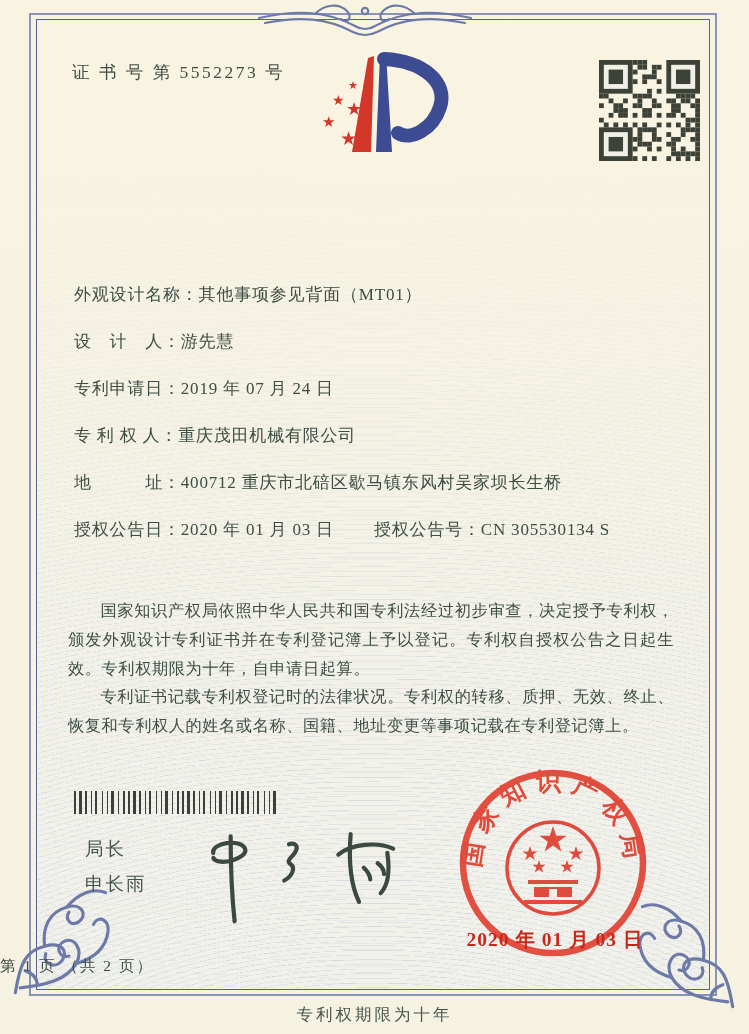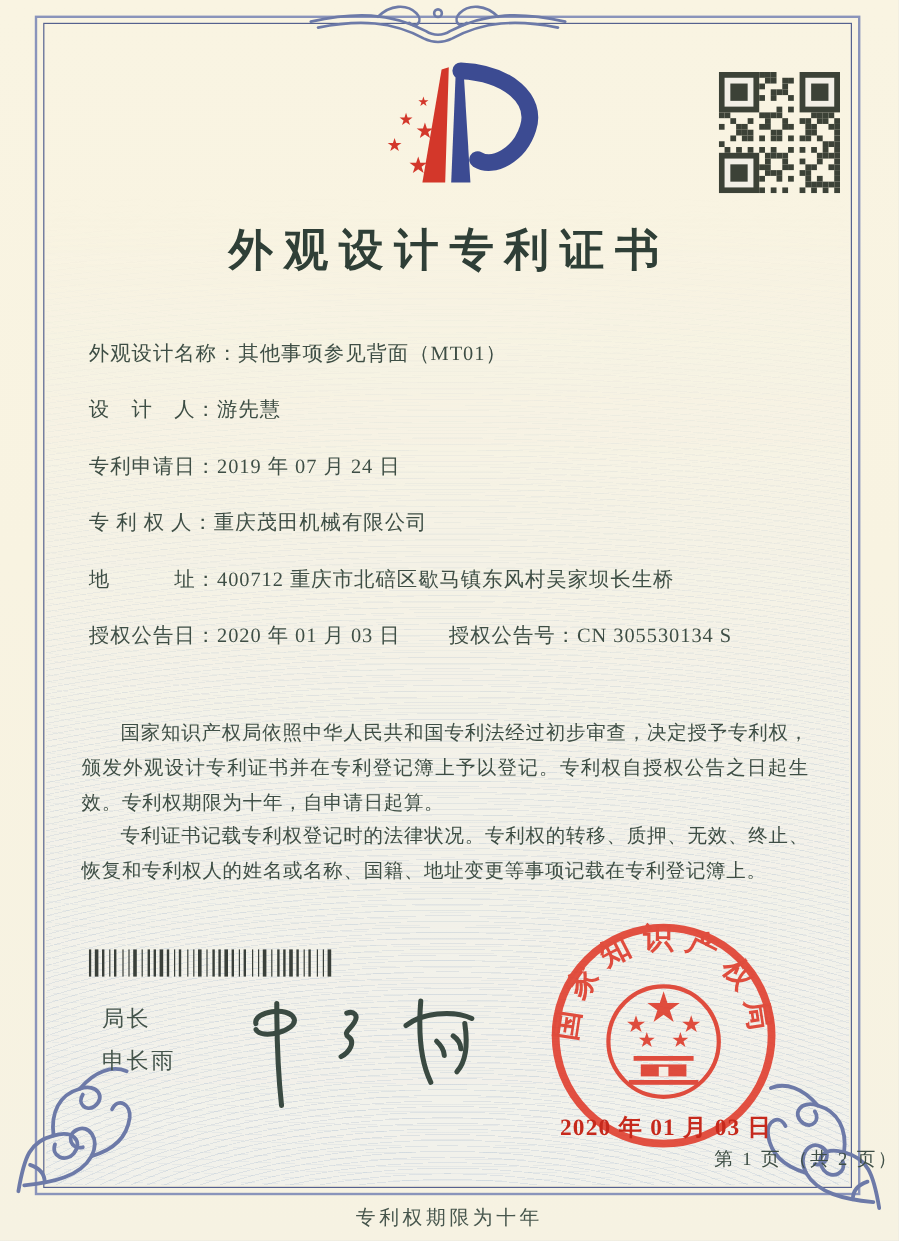--- a/index.html
+++ b/index.html
@@ -41,21 +41,21 @@
   .paras p{margin:0;text-indent:2em;}
   .barcode{position:absolute;left:74px;top:791px;width:206px;height:23px;}
   .sig-block{position:absolute;left:85px;top:833px;font-size:18.5px;line-height:35px;letter-spacing:2px;
     font-family:Liberation Mono, monospace;color:#44544b;}
   .sig-hand{position:absolute;left:192px;top:822px;width:215px;height:105px;}
   .seal{position:absolute;left:450px;top:768px;width:208px;height:200px;}
   .seal-date{
     position:absolute;left:455px;top:926px;width:200px;text-align:center;
     color:#c6291c;font-size:19.5px;letter-spacing:1px;font-weight:bold;
   }
-  .page-info{position:absolute;left:0;right:0;top:956px;text-align:right;font-size:15.5px;letter-spacing:2px;}
+  .page-info{position:absolute;left:0;right:0;top:956px;text-align:left;font-size:15.5px;letter-spacing:2px;}
   .back-note{position:absolute;left:0;right:0;top:1004px;text-align:center;font-size:16.5px;letter-spacing:3px;color:#47564d;}
   .ornament-top{position:absolute;left:254px;top:0;width:222px;height:46px;}
   .corner{position:absolute;width:122px;height:122px;}
   .corner.bl{left:8px;top:878px;}
   .corner.br{left:618px;top:892px;transform:scaleX(-1);}
   .seal-ringtext{font-size:25px;font-weight:bold;letter-spacing:9px;fill:#dd3626;
     font-family:"Liberation Serif","DejaVu Serif",serif;}
 </style>
 </head>
 <body>
@@ -89,20 +89,21 @@
       </symbol>
     </defs>
   </svg>
   <svg class="corner bl">
       <use href="#flourish"></use>
     </svg>
   <svg class="corner br">
       <use href="#flourish"></use>
     </svg>
 
+  <div class="cert-no">证 书 号 第 5552273 号</div>
 
   <div class="logo">
     <svg viewBox="0 0 152 128" width="152" height="128">
       <polygon points="50,14 56,12 53,108 34,108" fill="#d3372a"></polygon>
       <polygon points="62,11 68,10 74,108 58,108" fill="#3c4b92"></polygon>
       <path d="M66 15 C 106 17, 130 39, 122 63 C 115 85, 93 97, 80 89" fill="none" stroke="#3c4b92" stroke-width="14" stroke-linecap="round"></path>
     </svg>
     <span class="logo-star" style="left:30px;top:36px;font-size:11px;">★</span>
     <span class="logo-star" style="left:14px;top:50px;font-size:14px;">★</span>
     <span class="logo-star" style="left:28px;top:56px;font-size:18px;">★</span>
@@ -243,21 +244,20 @@
         <rect x="10" y="10" width="15" height="15"></rect>
         <rect x="70" y="0" width="35" height="35"></rect>
         <rect fill="#f2efe6" x="75" y="5" width="25" height="25"></rect>
         <rect x="80" y="10" width="15" height="15"></rect>
         <rect x="0" y="70" width="35" height="35"></rect>
         <rect fill="#f2efe6" x="5" y="75" width="25" height="25"></rect>
         <rect x="10" y="80" width="15" height="15"></rect>
       </g>
     </svg>
 
-  <div class="title">外观设计专利证书</div>
 
   <div class="fields">
     <div class="frow">
       <span>外观设计名称：</span><span>其他事项参见背面（MT01）</span>
     </div>
     <div class="frow">
       <span>设　计　人：</span><span>游先慧</span>
     </div>
     <div class="frow">
       <span>专利申请日：</span><span>2019 年 07 月 24 日</span>

